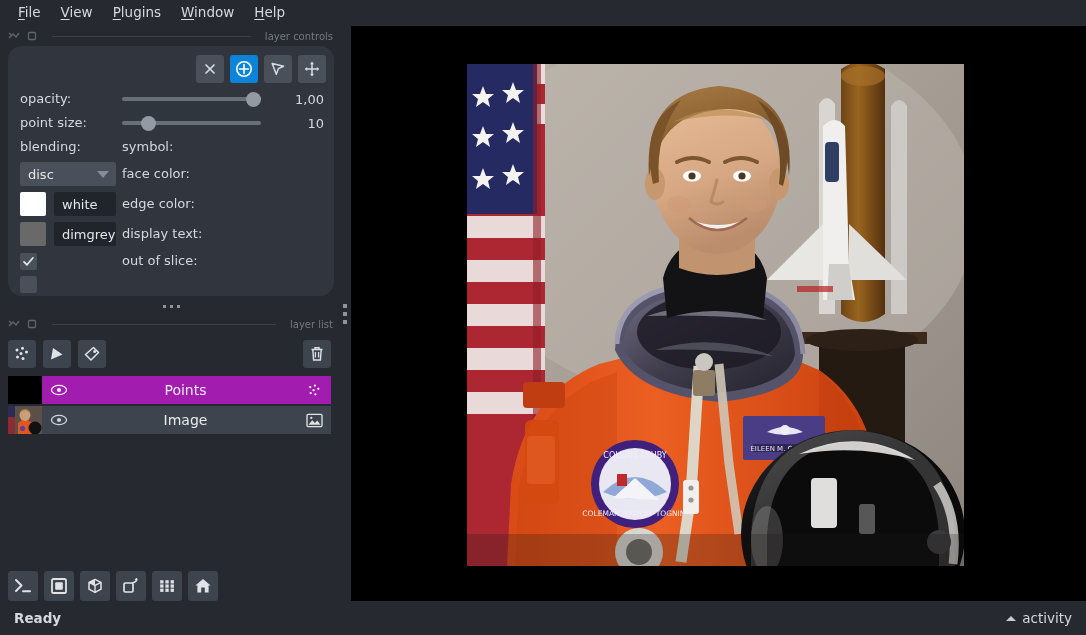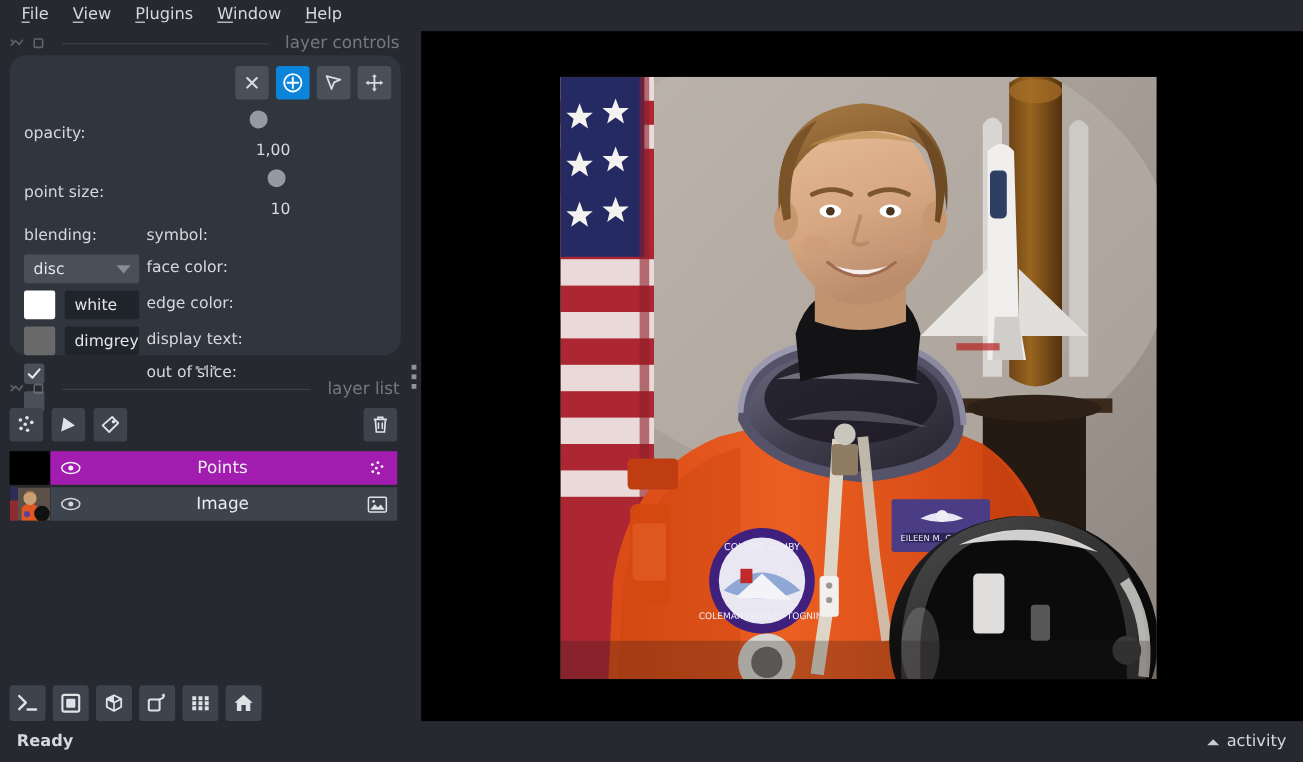--- a/index.html
+++ b/index.html
@@ -33,21 +33,21 @@
   
   .dock-title-row {
     display: flex; align-items: center; height: 20px;
     padding: 0 6px 0 8px; gap: 6px;
   }
   .dock-title-row .dock-btn {
     width: 12px; height: 12px; opacity: .55; flex: none;
     display: flex; align-items: center; justify-content: center;
   }
   .dock-line { flex: 1 1 auto; height: 1px; background: #3b4049; margin: 0 8px; }
-  .dock-label { font-size: 14px; color: #75797f; white-space: nowrap; }
+  .dock-label { font-size: 10px; color: #75797f; white-space: nowrap; }
 
   
   .controls-panel {
     position: absolute; left: 8px; top: 20px; width: 326px; height: 250px;
     background: #30353e; border-radius: 14px;
   }
   .tool-row {
     display: flex; justify-content: flex-end; align-items: center;
     gap: 6px; padding: 8px 8px 0 0; height: 38px;
   }
@@ -67,21 +67,21 @@
     padding: 6px 10px 0 12px;
     align-items: center;
   }
   .ctrl-label {
     font-size: 13px; color: #d6d8de; text-align: left;
     white-space: nowrap; line-height: 18px;
   }
   .ctrl-field { display: flex; align-items: center; gap: 8px; }
 
   
-  .slider-wrap { display:flex; align-items:center; gap:10px; width:100%;flex-direction:column; }
+  .slider-wrap { display:flex; align-items:center; gap:25px; width:100%; }
   .slider {
     position: relative; height: 18px; flex: 1 1 auto;
   }
   .slider .track {
     position: absolute; left: 0; right: 0; top: 7px; height: 4px;
     background: #6a7078; border-radius: 2px;
   }
   .slider .handle {
     position: absolute; top: 2px; width: 15px; height: 15px;
     border-radius: 50%; background: #939aa3;

